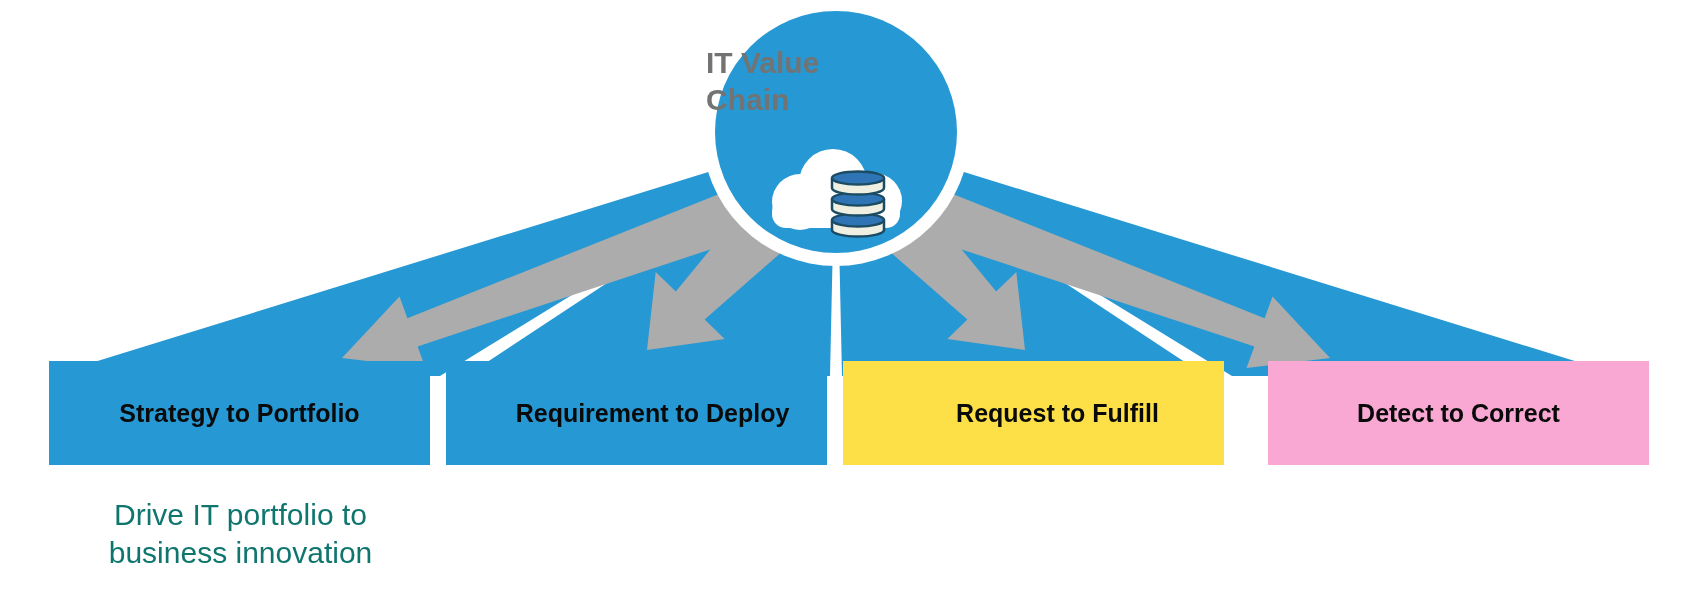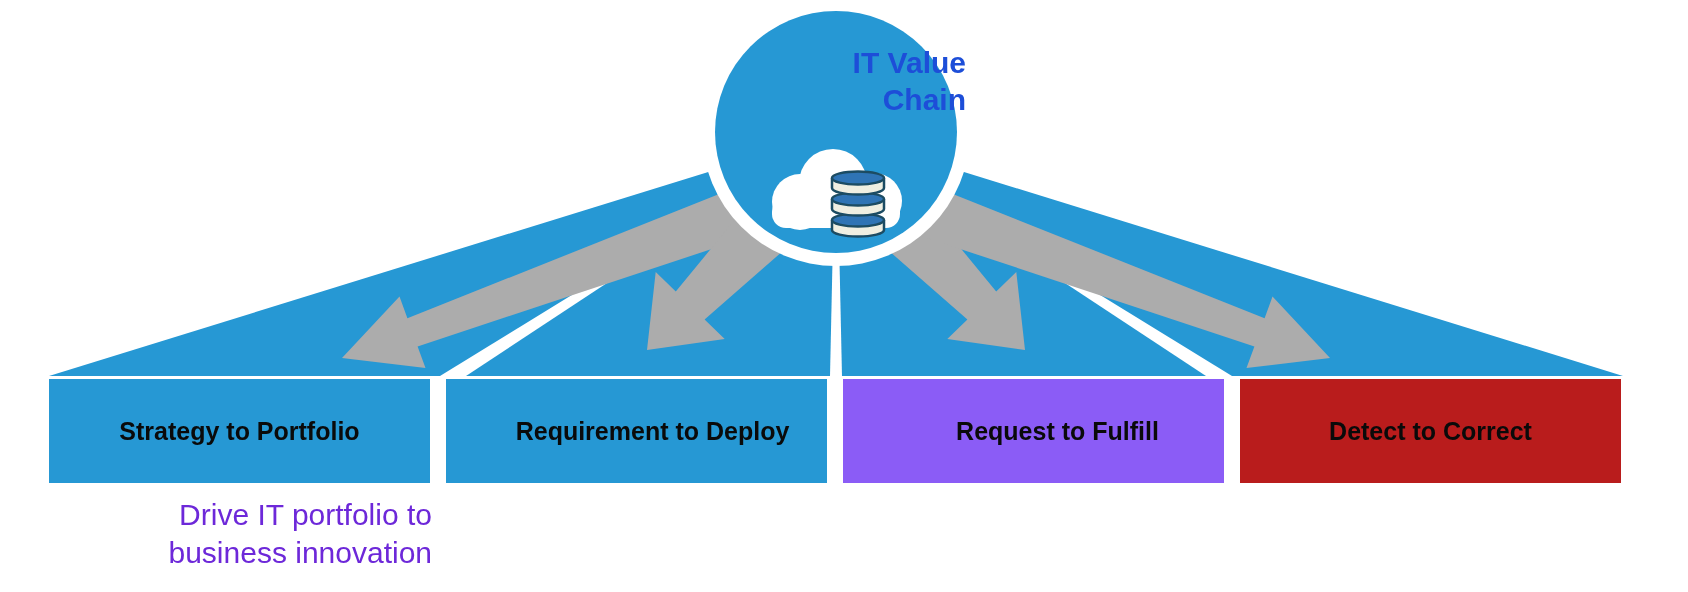--- a/index.html
+++ b/index.html
@@ -14,53 +14,53 @@
   }
   .stage svg.bg {
     position: absolute;
     left: 0; top: 0;
     width: 1688px; height: 592px;
   }
   .hub-title {
     position: absolute;
     left: 706px; top: 44px;
     width: 260px;
-    text-align: right;
+    text-align: left;
     font-size: 30px;
     font-weight: 700;
     line-height: 37px;
-    color: #1d4ed8;
+    color: #737373;
     white-space: pre-line;
     letter-spacing: 0px;
   }
   .stream-box {
     position: absolute;
-    top: 379px;
+    top: 361px;
     width: 381px;
     height: 104px;
     display: flex;
     align-items: center;
     justify-content: center;
   }
   .stream-box .label {
     font-size: 25px;
     font-weight: 700;
     color: #0a0a0a;
     text-align: center;
     white-space: nowrap;
   }
   .stream-desc {
     position: absolute;
     top: 496px;
     width: 383px;
-    text-align: right;
+    text-align: center;
     font-size: 30px;
     font-weight: 400;
     line-height: 38px;
-    color: #6d28d9;
+    color: #0f766e;
     white-space: pre-line;
   }
   .box-1, .desc-1 { left: 49px; }
   .box-2, .desc-2 { left: 446px; }
   .box-3, .desc-3 { left: 843px; }
   .box-4, .desc-4 { left: 1240px; }
 </style>
 </head>
 <body>
 
@@ -104,23 +104,23 @@
 
   <div class="hub-title">IT Value
 Chain</div>
 
   <div class="stream-box box-1" style="background: rgb(38, 152, 212);">
     <span class="label">Strategy to Portfolio</span>
   </div>
   <div class="stream-box box-2" style="background: rgb(38, 152, 212); padding-left: 32px;">
     <span class="label">Requirement to Deploy</span>
   </div>
-  <div class="stream-box box-3" style="background: #8b5cf6; padding-left: 48px;">
+  <div class="stream-box box-3" style="background: #fde047; padding-left: 48px;">
     <span class="label">Request to Fulfill</span>
   </div>
-  <div class="stream-box box-4" style="background: #b91c1c;">
+  <div class="stream-box box-4" style="background: #f9a8d4; margin-left: 28px;">
     <span class="label">Detect to Correct</span>
   </div>
 
   <div class="stream-desc desc-1">Drive IT portfolio to
 business innovation</div>
 
 </div>
 
 </body></html>

